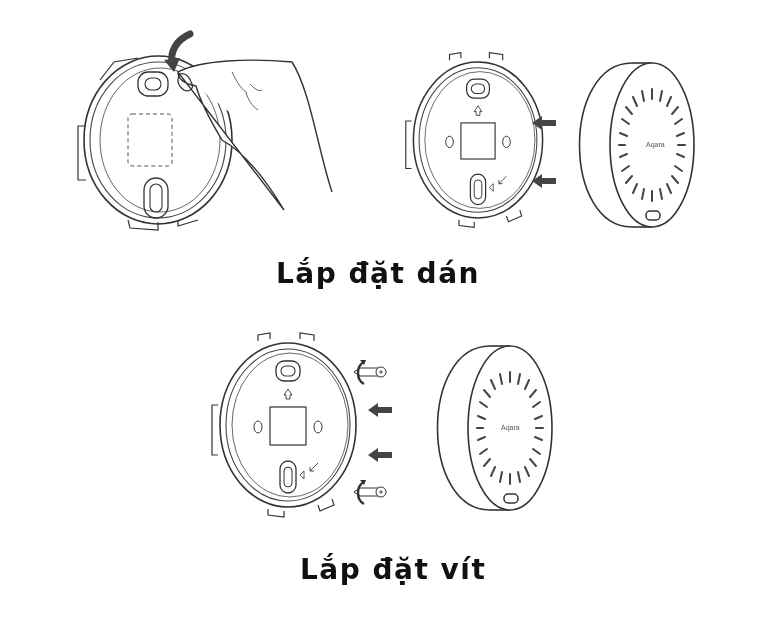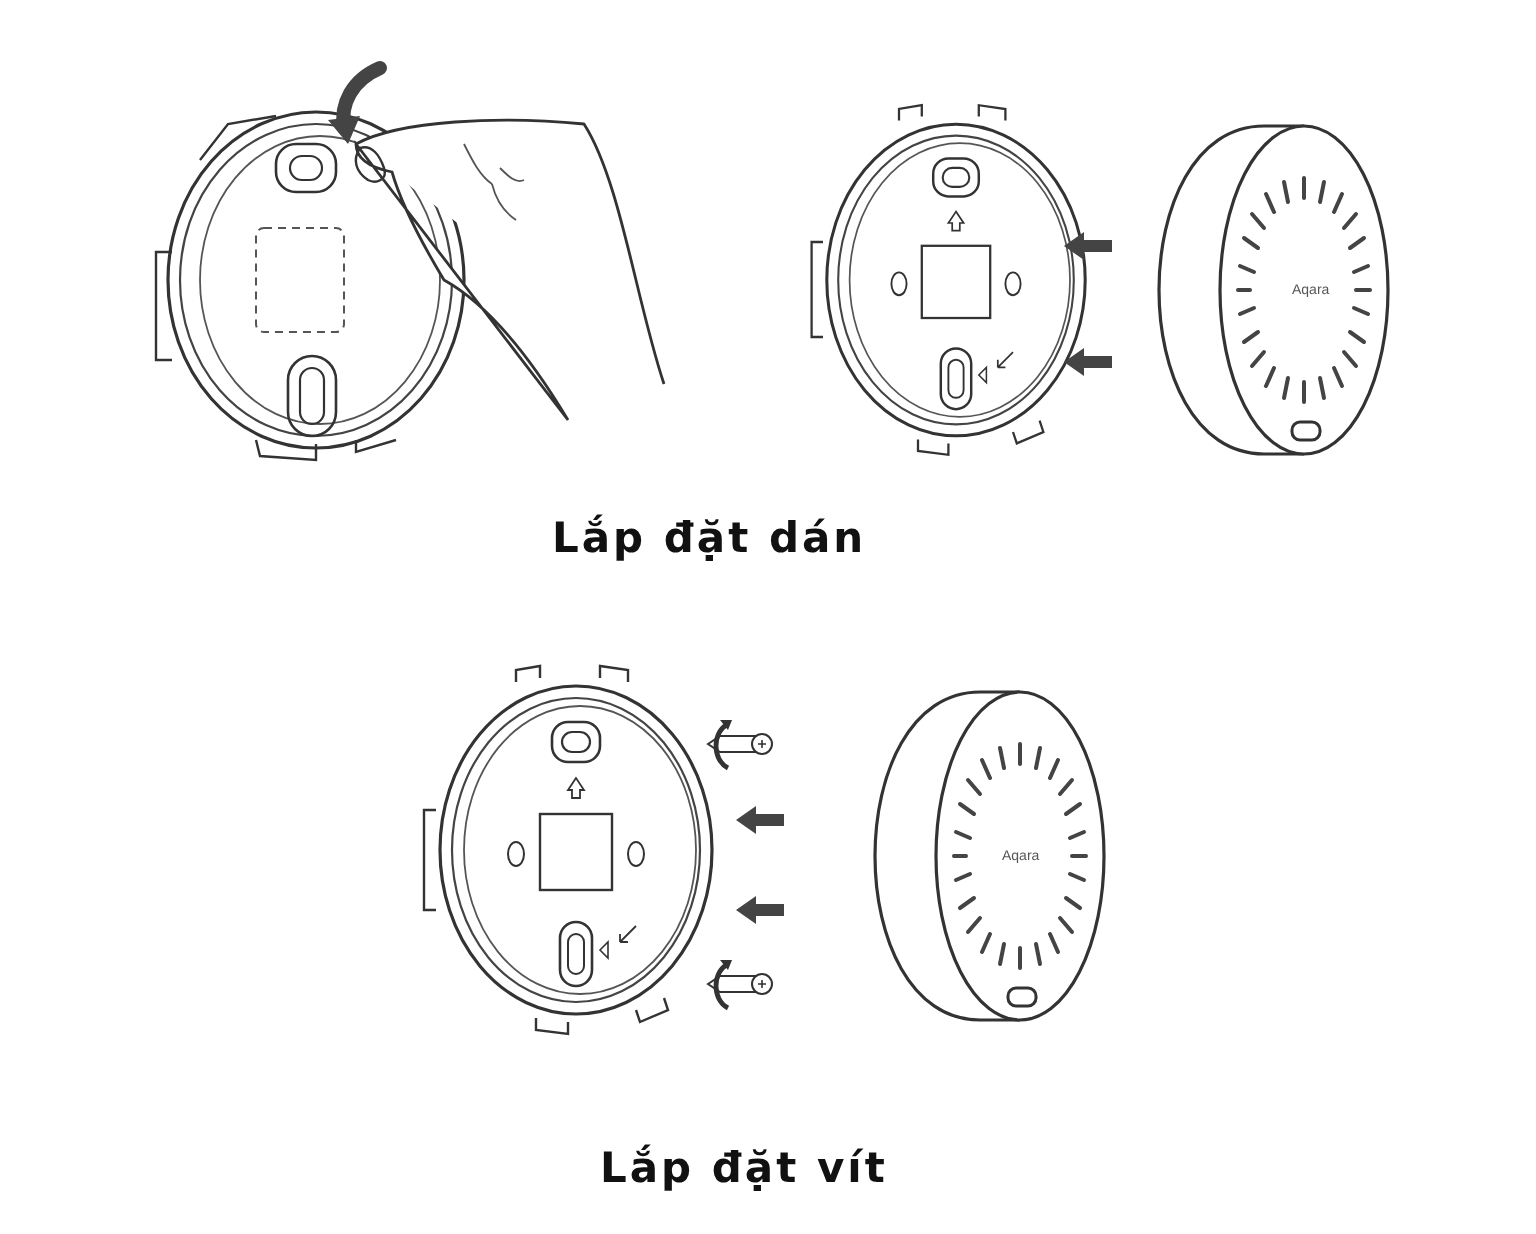--- a/index.html
+++ b/index.html
@@ -2,25 +2,25 @@
 <html><head>
 <meta charset="utf-8">
 <style>
   html, body { margin: 0; padding: 0; }
   body {
     width: 768px; height: 617px; background: #ffffff; position: relative; overflow: hidden;
     font-family: "Liberation Sans", sans-serif;
   }
   .canvas { position: absolute; left: 0; top: 0; width: 768px; height: 617px; }
   .caption {
-    position: absolute; font-weight: bold; font-size: 21px; letter-spacing: 1.5px; color: #111111;
+    position: absolute; font-weight: bold; font-size: 28px; letter-spacing: 1.5px; color: #111111;
     font-family: "DejaVu Sans", sans-serif; white-space: nowrap;
   }
   .cap1 { left: 276px; top: 257px; }
-  .cap2 { left: 300px; top: 553px; margin-top: 19px; }
+  .cap2 { left: 300px; top: 553px; }
   .brand { font-family: "Liberation Sans", sans-serif; font-size: 7px; fill: #555; }
 </style>
 </head>
 <body>
 
 <svg class="canvas" viewBox="0 0 768 617" xmlns="http://www.w3.org/2000/svg">
   <defs>
     <g id="base-plate">
 
       <ellipse cx="0" cy="0" rx="68" ry="82" fill="none" stroke="#333" stroke-width="1.6"></ellipse>

